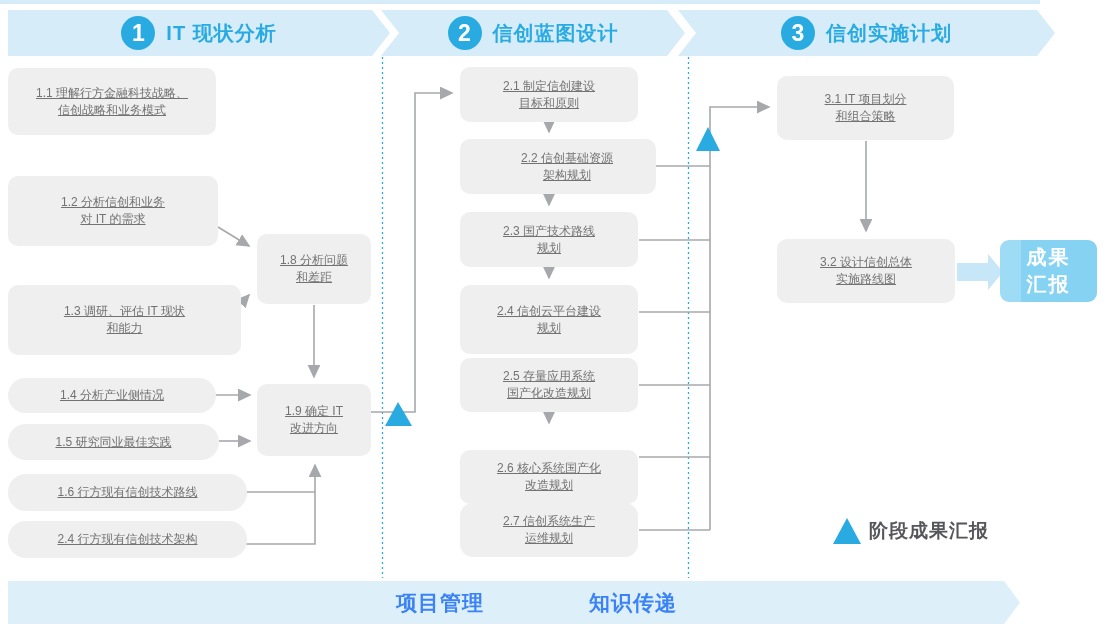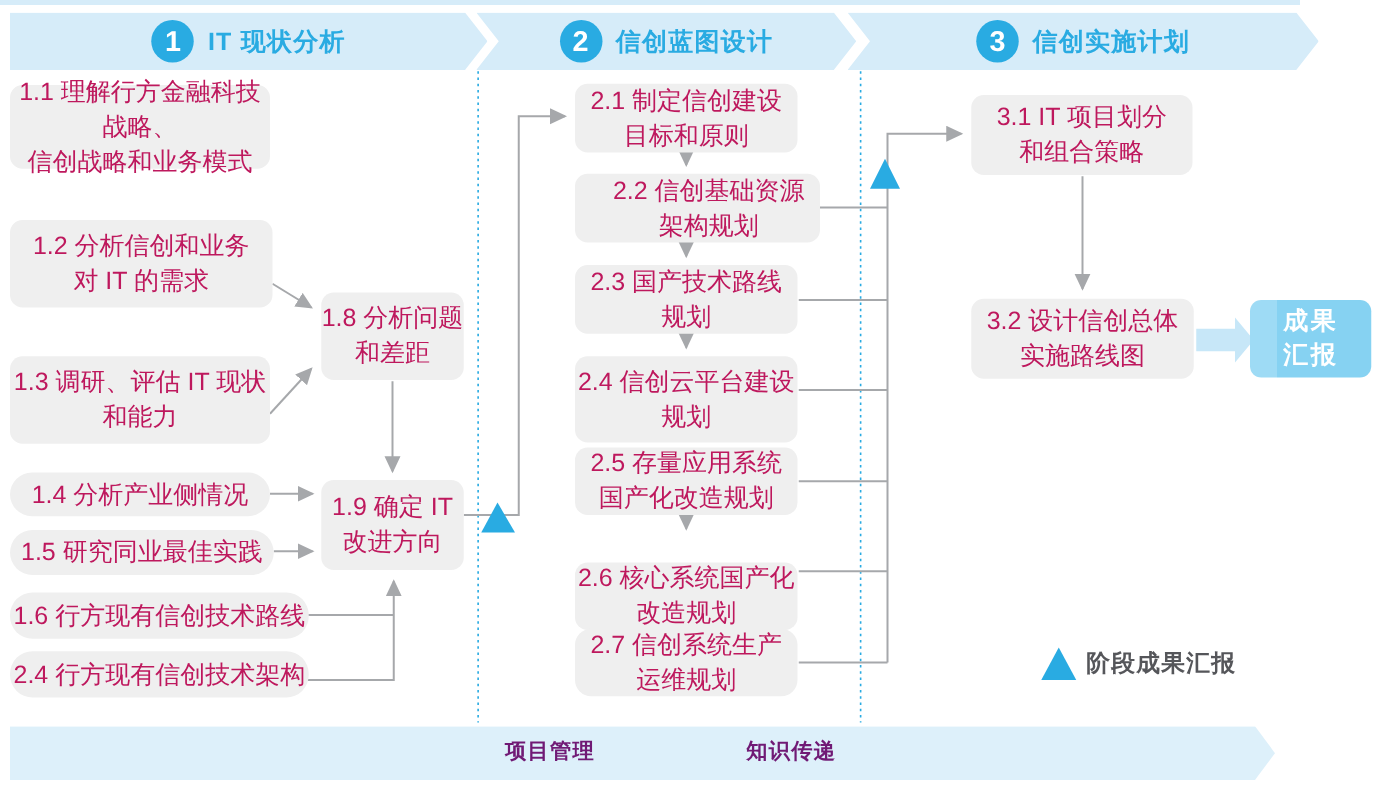--- a/index.html
+++ b/index.html
@@ -12,37 +12,37 @@
   #band1{left:8px;width:382px;
     clip-path:polygon(0 0,calc(100% - 18px) 0,100% 50%,calc(100% - 18px) 100%,0 100%);}
   #band2{left:381px;width:304px;
     clip-path:polygon(0 0,calc(100% - 18px) 0,100% 50%,calc(100% - 18px) 100%,0 100%,18px 50%);}
   #band3{left:678px;width:377px;
     clip-path:polygon(0 0,calc(100% - 18px) 0,100% 50%,calc(100% - 18px) 100%,0 100%,18px 50%);}
   .phase-circle{width:34px;height:34px;border-radius:50%;background:#29abe2;color:#fff;
         font-size:23px;font-weight:bold;display:flex;align-items:center;justify-content:center;}
   .phase-title{color:#29abe2;font-size:20px;font-weight:bold;letter-spacing:1px;}
   
-  .gbox{position:absolute;background:#efefef;border-radius:10px;color:#be185d;
-        font-size:20px;line-height:1.4;display:flex;align-items:center;justify-content:center;
-        text-align:center;white-space:pre-line;}
+  .gbox{position:absolute;background:#efefef;border-radius:10px;color:#737373;
+        font-size:12px;line-height:1.4;display:flex;align-items:center;justify-content:center;
+        text-align:center;white-space:pre-line;text-decoration:underline;}
   .pill{border-radius:18px;}
   
   .result-box{position:absolute;left:1000px;top:240px;width:97px;height:62px;border-radius:9px;
         background:linear-gradient(90deg,#9edbf5 0 22%,#86d2f2 22%);color:#fff;font-weight:bold;
         font-size:20px;line-height:1.35;letter-spacing:2px;display:flex;align-items:center;
         justify-content:center;text-align:center;white-space:pre-line;}
   
   .legend-label{position:absolute;left:869px;top:518px;font-size:19px;font-weight:bold;
         color:#55565a;letter-spacing:1px;}
   
   .bottom-band{position:absolute;left:8px;top:581px;width:1012px;height:43px;background:#ddf0fa;
         clip-path:polygon(0 0,calc(100% - 16px) 0,100% 50%,calc(100% - 16px) 100%,0 100%);}
   .bottom-label{position:absolute;top:0;width:110px;height:43px;line-height:43px;text-align:center;
-        color:#701a75;font-size:17px;font-weight:bold;letter-spacing:1px;font-family:Liberation Mono, monospace;}
+        color:#3b82f6;font-size:21px;font-weight:bold;letter-spacing:1px;}
   #bottom-label-1{left:385px;}
   #bottom-label-2{left:578px;}
   svg.overlay{position:absolute;left:0;top:0;pointer-events:none;}
 </style>
 </head>
 <body>
 
 <div id="canvas">
 
   <div class="topstrip"></div>
@@ -102,21 +102,21 @@
     <polygon points="708,127 720,151 696,151" fill="#29abe2"></polygon>
     <polygon points="847,518 861,544 833,544" fill="#29abe2"></polygon>
 
     <polygon points="957,263 988,263 988,254 1003,272 988,290 988,281 957,281" fill="#c7e7f8"></polygon>
   </svg>
 
   <div class="gbox" style="left:8px;top:68px;width:208px;height:67px;">1.1 理解行方金融科技战略、
 信创战略和业务模式</div>
   <div class="gbox" style="left:8px;top:176px;width:210px;height:70px;">1.2 分析信创和业务
 对 IT 的需求</div>
-  <div class="gbox" style="left:8px;top:285px;width:208px;height:70px;">1.3 调研、评估 IT 现状
+  <div class="gbox" style="left:8px;top:285px;width:233px;height:70px;">1.3 调研、评估 IT 现状
 和能力</div>
   <div class="gbox pill" style="left:8px;top:378px;width:208px;height:35px;">1.4 分析产业侧情况</div>
   <div class="gbox pill" style="left:8px;top:424px;width:211px;height:36px;">1.5 研究同业最佳实践</div>
   <div class="gbox pill" style="left:8px;top:474px;width:239px;height:37px;">1.6 行方现有信创技术路线</div>
   <div class="gbox pill" style="left:8px;top:521px;width:239px;height:37px;">2.4 行方现有信创技术架构</div>
   <div class="gbox" style="left:257px;top:234px;width:114px;height:70px;">1.8 分析问题
 和差距</div>
   <div class="gbox" style="left:257px;top:384px;width:114px;height:72px;">1.9 确定 IT
 改进方向</div>
 

